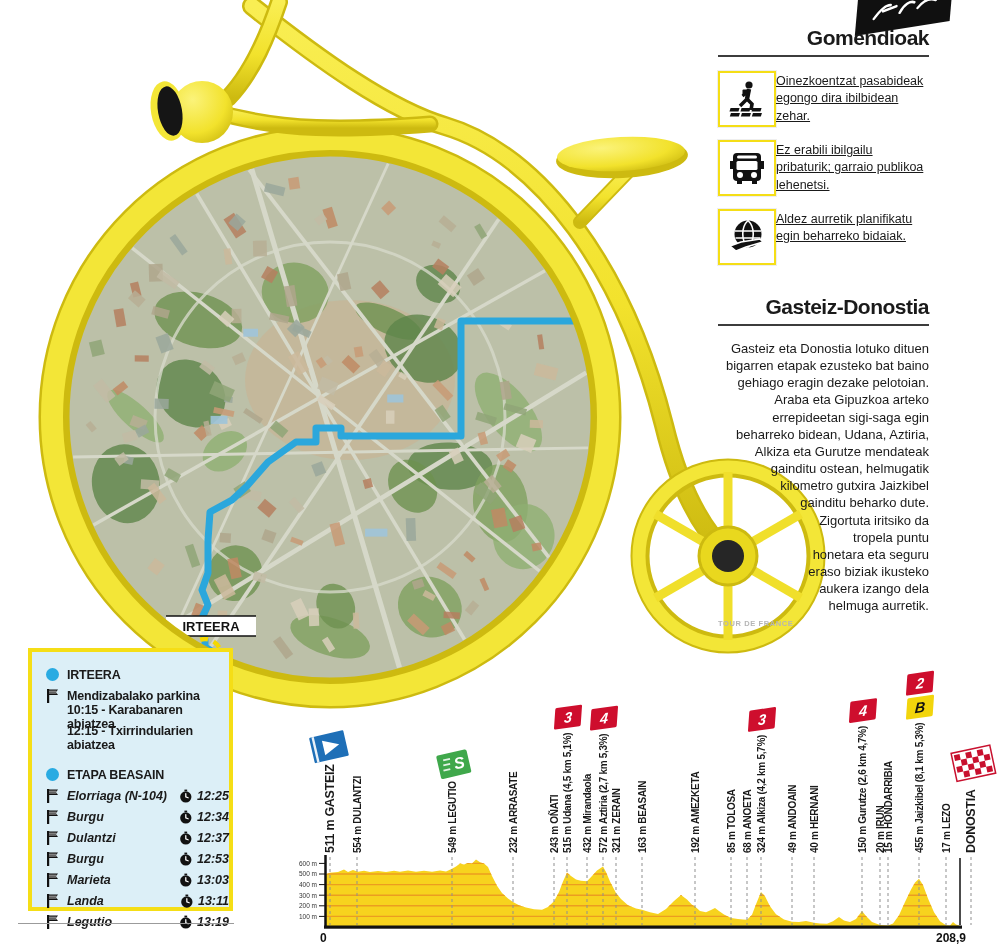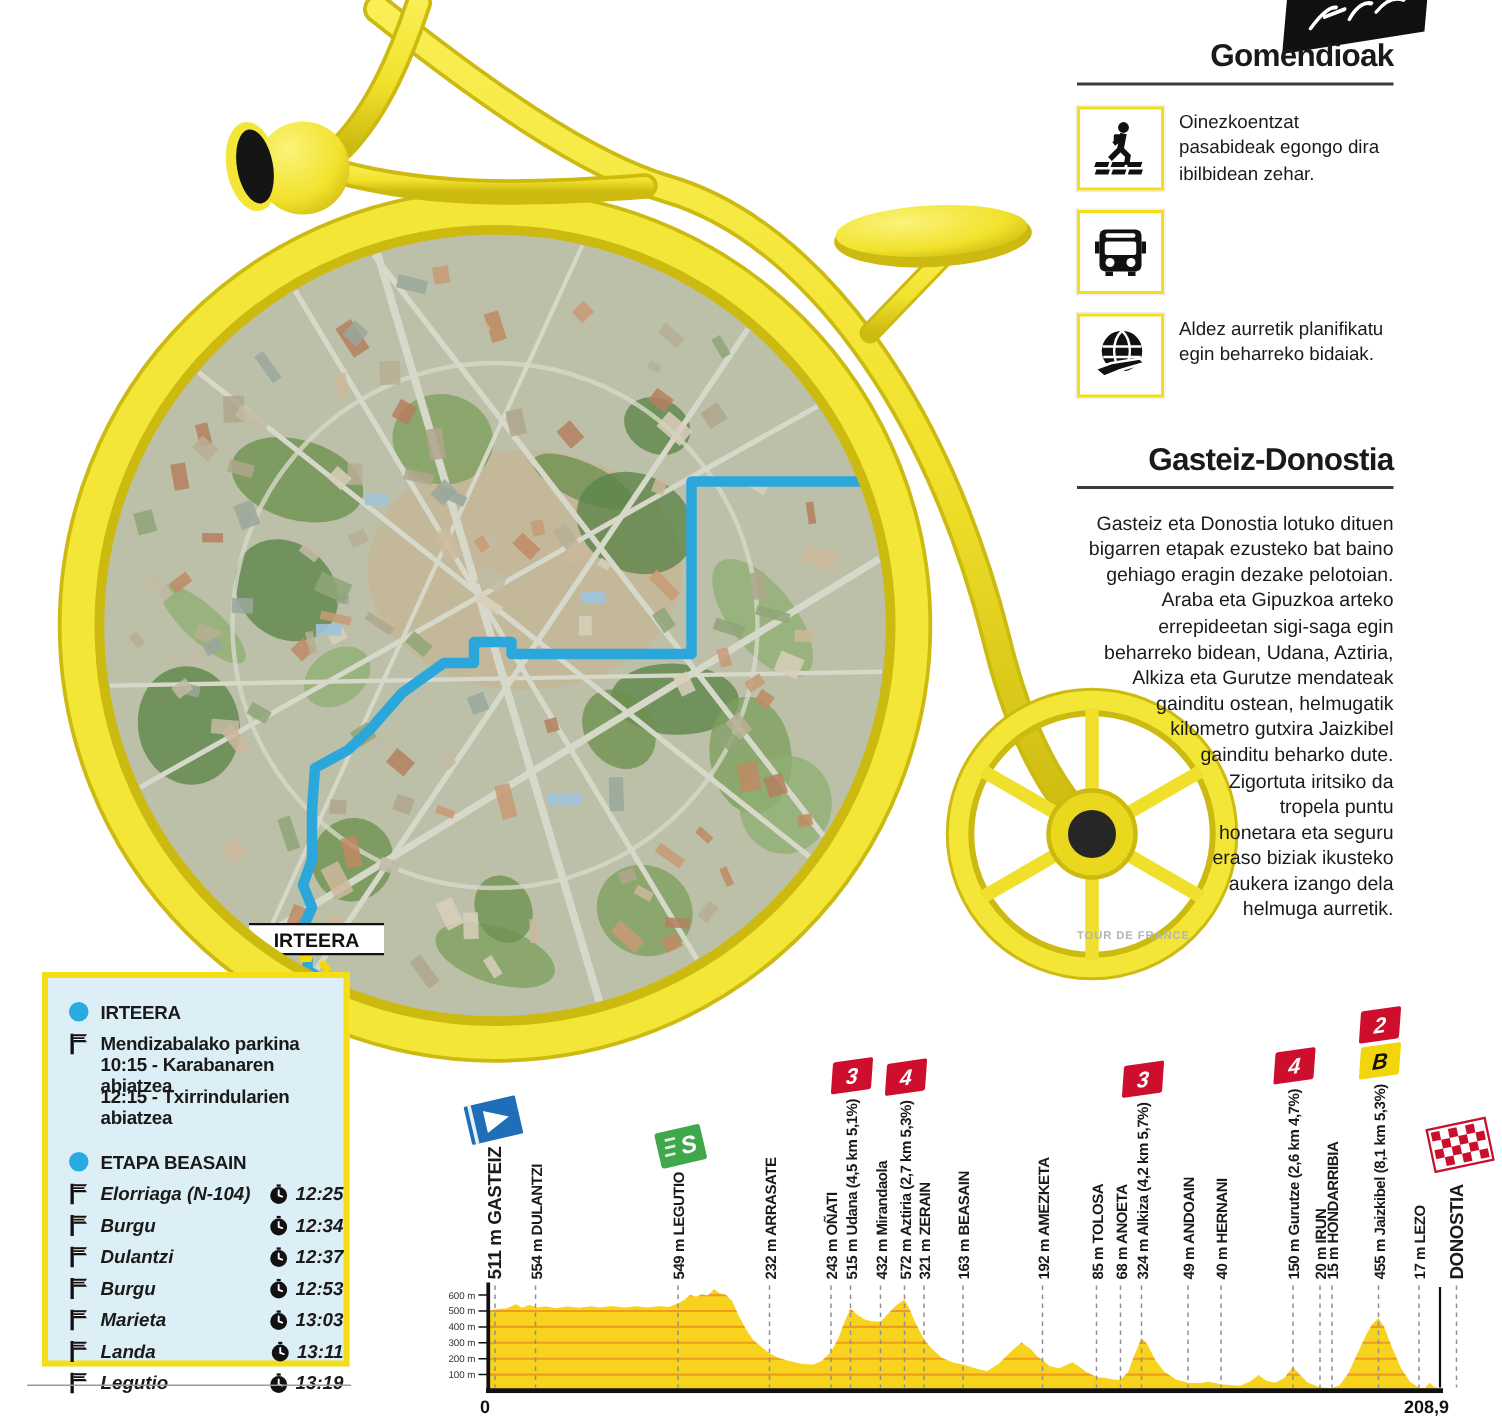--- a/index.html
+++ b/index.html
@@ -12,21 +12,21 @@
   #corner-badge{left:856px;top:-12px;width:96px;height:40px;background:#101010;
     transform:rotate(-9deg) skewX(-14deg);}
 
   
   #right-col{left:718px;top:26px;width:211px;}
   .col-heading{font-size:21px;font-weight:bold;letter-spacing:-0.5px;text-align:right;margin:0 0 5px 0;}
   .col-rule{height:2px;background:#3c3c3c;margin:0 0 14px 0;}
   .rec-item{display:flex;align-items:flex-start;margin-bottom:13px;}
   .rec-iconbox{width:54px;height:52px;flex:0 0 54px;border:2px solid #F5DE16;background:#fff;
     display:flex;align-items:center;justify-content:center;box-shadow:0 0 0 1px #eee;}
-  .rec-text{font-size:12.5px;line-height:1.38;padding-left:10px;padding-top:2px;}
+  .rec-text{font-size:12.5px;line-height:1.38;padding-top:2px;text-decoration:underline;}
   #article-block{margin-top:30px;}
   .article-body{font-size:13px;line-height:1.32;text-align:right;white-space:pre-line;margin:10px 0 4px 0;}
   .article-credit{font-size:7.5px;font-weight:bold;color:#b5b5b5;text-align:left;letter-spacing:0.6px;}
 
   
   #info-box{left:28px;top:648px;width:205px;height:263px;background:#DCEFF7;
     border:4px solid #F5DE16;box-sizing:border-box;padding:12px 0 0 14px;}
   .ib-row{display:flex;align-items:center;height:21px;font-size:12.5px;font-weight:bold;letter-spacing:-0.2px;}
   .ib-dot{width:13px;height:13px;border-radius:50%;background:#29ABE2;margin-right:8px;flex:0 0 13px;}
   .ib-flag{width:13px;height:14px;margin-right:8px;flex:0 0 13px;}
@@ -305,20 +305,21 @@
             <rect x="34" y="12" width="3" height="8" fill="#111"></rect>
           <rect x="6" y="4" width="28" height="28" rx="4" fill="#111"></rect>
           <rect x="10" y="6.5" width="20" height="3" rx="1.5" fill="#fff"></rect>
           <rect x="9.5" y="12" width="21" height="9" rx="1.5" fill="#fff"></rect>
           <circle cx="13" cy="26" r="3" fill="#fff"></circle>
             <circle cx="27" cy="26" r="3" fill="#fff"></circle>
           <rect x="10" y="32" width="5" height="3" fill="#111"></rect>
             <rect x="25" y="32" width="5" height="3" fill="#111"></rect>
         </svg>
       </div>
+      <div class="rec-text">Ez erabili ibilgailu pribaturik; garraio publikoa lehenetsi.</div>
     </div>
 
     <div class="rec-item">
       <div class="rec-iconbox">
         <svg width="42" height="40" viewBox="0 0 42 40">
           <circle cx="22" cy="17" r="13.5" fill="#111"></circle>
           <path d="M22,3.5 C15,10 15,24 22,30.5 M22,3.5 C29,10 29,24 22,30.5 M9,14 H35 M9.5,21 H34.5" stroke="#fff" stroke-width="1.6" fill="none"></path>
           <path d="M4,29 L15,25 L34,22 L37,25 L20,30 L10,34 Z" fill="#111" stroke="#fff" stroke-width="1.6" stroke-linejoin="round"></path>
         </svg>
       </div>

